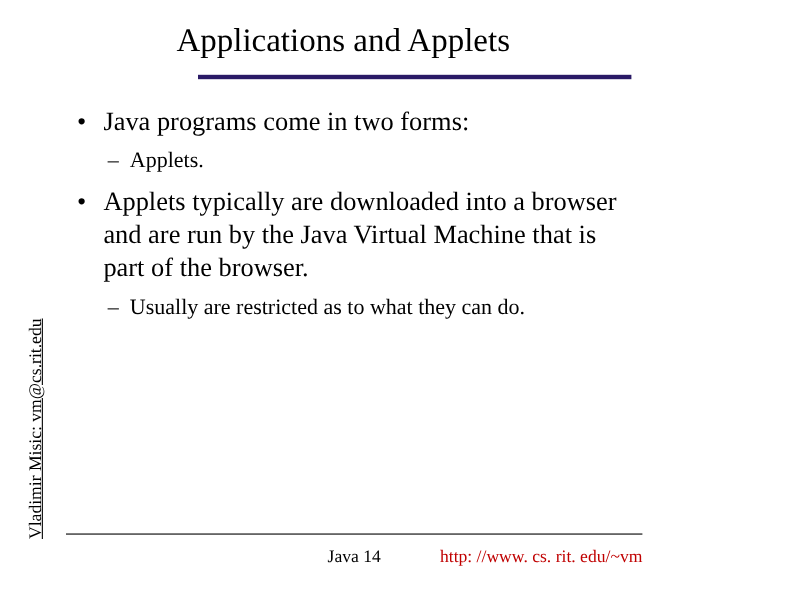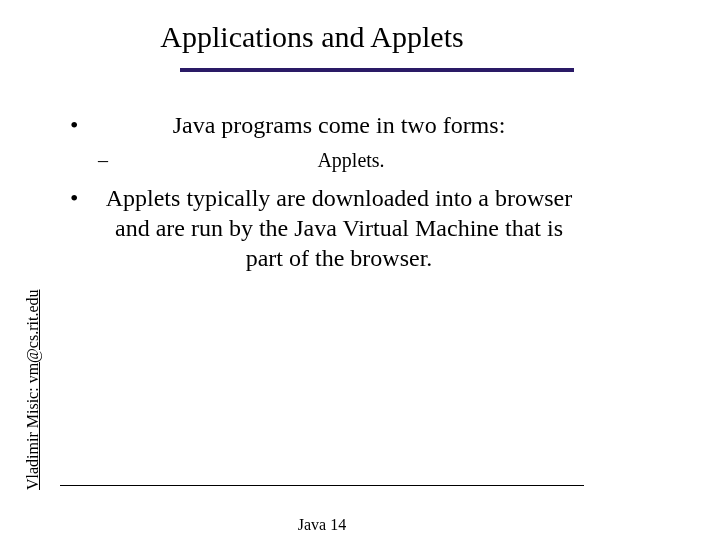--- a/index.html
+++ b/index.html
@@ -1,20 +1,20 @@
 <!DOCTYPE html>
 <html><head>
 <meta charset="utf-8">
 <style>
   * { margin: 0; padding: 0; box-sizing: border-box; }
   html, body { width: 720px; height: 540px; background: #fff; font-family: "Times New Roman", Times, serif; color: #000; }
   .slide { position: relative; width: 624px; height: 540px; }
   .title { text-align: center; font-size: 30px; font-weight: 400; padding-top: 20px; padding-bottom: 14px; }
   .rule-thick { margin: 0 50px 0 180px; border-top: 4px solid #2a1a66; }
-  .content { padding: 28px 40px 0 70px; text-align: center; }
+  .content { padding: 14px 40px 0 70px; }
   .b1 { font-size: 24px; margin: 10px 0 8px 0; list-style: none; position: relative; padding-left: 24px; line-height: 1.25; }
   .b1::before { content: "•"; position: absolute; left: 0; top: 0; }
   .b2 { font-size: 20px; margin: 4px 0 4px 28px; list-style: none; position: relative; padding-left: 20px; line-height: 1.25; }
   .b2::before { content: "–"; position: absolute; left: 0; top: 0; }
   .sidebar { position: absolute; left: 2px; top: 0; height: 540px; width: 28px; }
   .sidebar-text { transform: rotate(-90deg); transform-origin: left top; position: absolute; left: 22px; top: 490px; white-space: nowrap; font-size: 16px; text-decoration: underline; }
   .footer-rule { position: absolute; left: 60px; right: 40px; bottom: 54px; border-top: 1.5px solid #000; }
   .footer { position: absolute; left: 60px; right: 40px; bottom: 24px; display: flex; justify-content: flex-end; align-items: baseline; font-size: 16px; }
   .footer .page { position: absolute; left: 50%; transform: translateX(-50%); }
   .footer .url { color: #c00000; }
@@ -24,25 +24,27 @@
 
 <div class="slide">
 
   <div class="title">Applications and Applets</div>
   <div class="rule-thick"></div>
 
   <div class="content">
     <div class="b1">Java programs come in two forms:</div>
     <div class="b2">Applets.</div>
     <div class="b1">Applets typically are downloaded into a browser and are run by the Java Virtual Machine that is part of the browser.</div>
+    <div class="b2">Usually are restricted as to what they can do.</div>
   </div>
 
   <div class="sidebar">
     <div class="sidebar-text">Vladimir Misic: vm@cs.rit.edu</div>
   </div>
 
   <div class="footer-rule"></div>
   <div class="footer">
     <span></span>
     <span class="page">Java 14</span>
+    <span class="url">http: //www. cs. rit. edu/~vm</span>
   </div>
 
 </div>
 
 </body></html>

